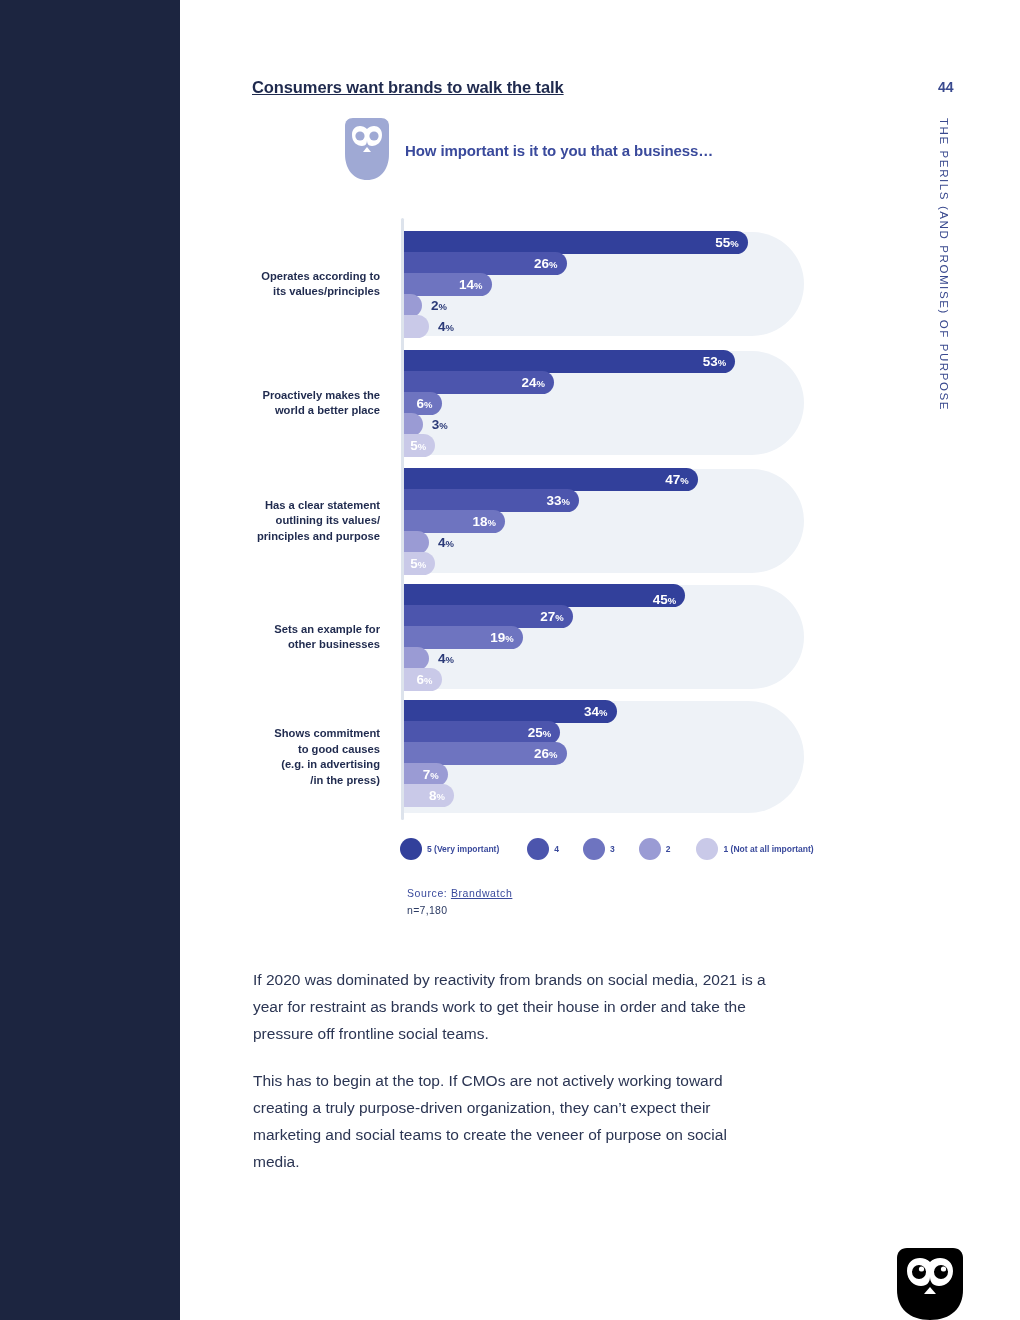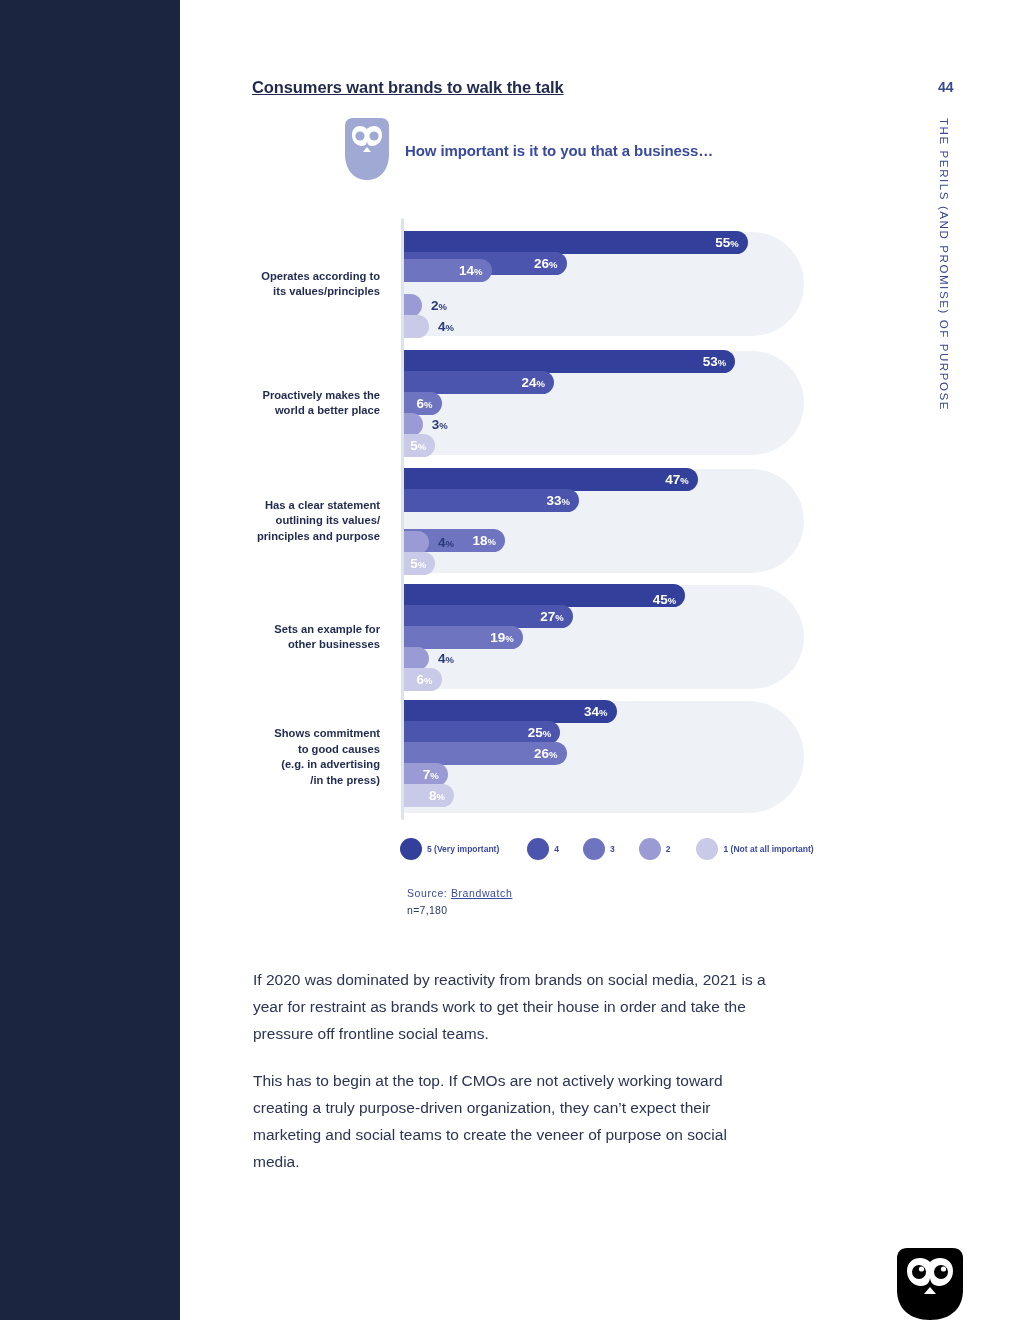--- a/index.html
+++ b/index.html
@@ -167,21 +167,21 @@
           <div class="group-label" style="top: 37.5px;">
             <div>Operates according to</div>
             <div>its values/principles</div>
           </div>
           <div class="bar" style="top: 0px; width: 343.75px; background: rgb(50, 64, 155);">
             <span class="val" style="color: rgb(255, 255, 255);"><span>55</span><span class="pct">%</span></span>
           </div>
           <div class="bar" style="top: 21px; width: 162.5px; background: rgb(76, 85, 173);">
             <span class="val" style="color: rgb(255, 255, 255);"><span>26</span><span class="pct">%</span></span>
           </div>
-          <div class="bar" style="top: 28px; width: 87.5px; background: rgb(110, 116, 192);">
+          <div class="bar" style="top: 42px; width: 87.5px; background: rgb(110, 116, 192);">
             <span class="val" style="color: rgb(255, 255, 255);"><span>14</span><span class="pct">%</span></span>
           </div>
           <div class="bar out" style="top: 63px; width: 18px; background: rgb(154, 155, 212);">
             <span class="val" style="color: rgb(43, 58, 120);"><span>2</span><span class="pct">%</span></span>
           </div>
           <div class="bar out" style="top: 84px; width: 25px; background: rgb(201, 201, 232);">
             <span class="val" style="color: rgb(43, 58, 120);"><span>4</span><span class="pct">%</span></span>
           </div>
         </div>
         <div class="group" style="top: 132px;">
@@ -212,21 +212,21 @@
             <div>Has a clear statement</div>
             <div>outlining its values/</div>
             <div>principles and purpose</div>
           </div>
           <div class="bar" style="top: 0px; width: 293.75px; background: rgb(50, 64, 155);">
             <span class="val" style="color: rgb(255, 255, 255);"><span>47</span><span class="pct">%</span></span>
           </div>
           <div class="bar" style="top: 21px; width: 175px; background: rgb(76, 85, 173);">
             <span class="val" style="color: rgb(255, 255, 255);"><span>33</span><span class="pct">%</span></span>
           </div>
-          <div class="bar" style="top: 42px; width: 101px; background: rgb(110, 116, 192); margin-top: 19px;">
+          <div class="bar" style="top: 42px; width: 101px; background: rgb(110, 116, 192);">
             <span class="val" style="color: rgb(255, 255, 255);"><span>18</span><span class="pct">%</span></span>
           </div>
           <div class="bar out" style="top: 63px; width: 25px; background: rgb(154, 155, 212);">
             <span class="val" style="color: rgb(43, 58, 120);"><span>4</span><span class="pct">%</span></span>
           </div>
           <div class="bar" style="top: 84px; width: 31.25px; background: rgb(201, 201, 232);">
             <span class="val" style="color: rgb(255, 255, 255);"><span>5</span><span class="pct">%</span></span>
           </div>
         </div>
         <div class="group" style="top: 366px;">

